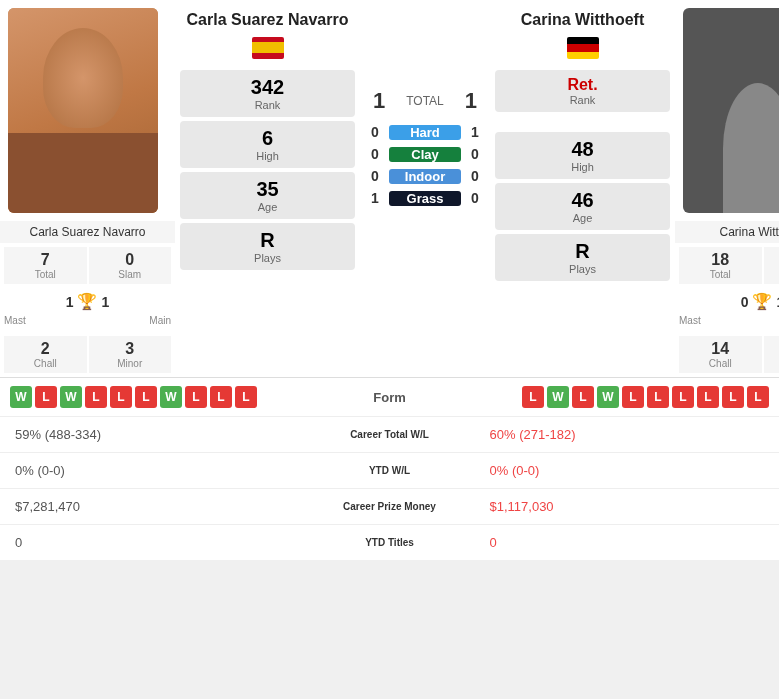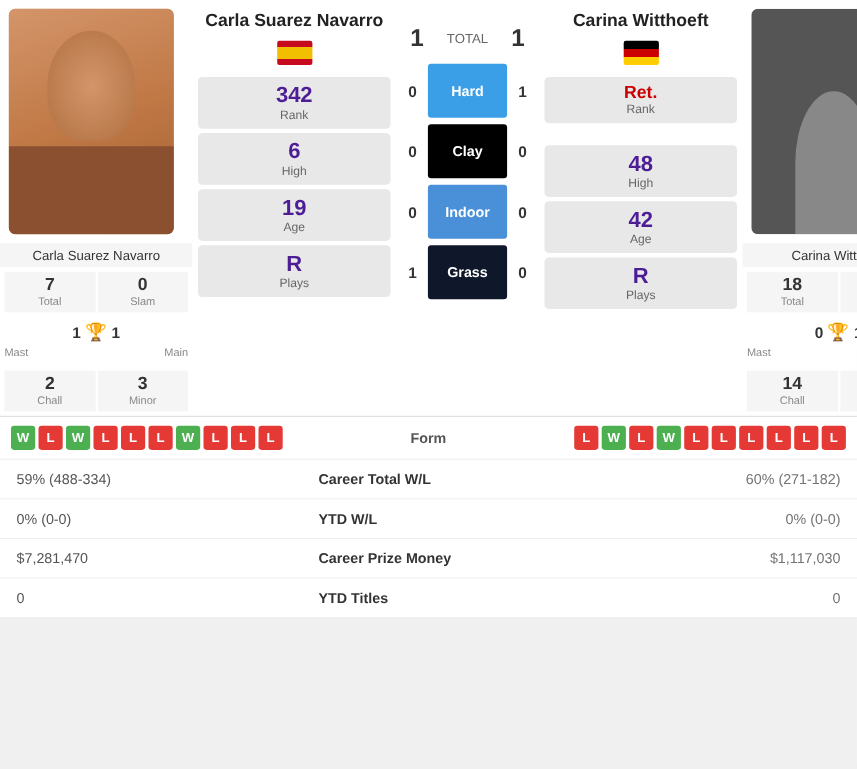--- a/index.html
+++ b/index.html
@@ -31,21 +31,21 @@
     }
 
     .stat-box {
       background: #e8e8e8;
       border-radius: 4px;
       padding: 6px 10px;
       text-align: center;
       margin-bottom: 4px;
       width: 100%;
     }
-    .stat-box .stat-value { font-size: 20px; font-weight: bold; color: #4c1d95; }
+    .stat-box .stat-value { font-size: 20px; font-weight: bold; color: #000000; }
     .stat-box .stat-label { font-size: 11px; color: #666; }
 
     
     .courts-section {
       flex: 0 0 130px;
       display: flex;
       flex-direction: column;
       justify-content: center;
       padding: 10px 5px;
       gap: 6px;
@@ -62,27 +62,27 @@
       font-size: 14px;
       font-weight: bold;
       color: #333;
       width: 20px;
       text-align: center;
     }
     .court-badge {
       flex: 1;
       text-align: center;
       border-radius: 3px;
-      padding: 17px 6px;
+      padding: 0 6px;
       font-size: 13px;
       font-weight: bold;
       color: #fff;
     }
     .court-hard { background: #3b9fe8; }
-    .court-clay { background: #000000; }
+    .court-clay { background: #15803d; }
     .court-indoor { background: #4a90d9; }
     .court-grass { background: #0f172a; }
 
     .player-name-below {
       text-align: center;
       font-size: 12px;
       color: #333;
       padding: 4px 6px;
       background: #f5f5f5;
     }
@@ -185,22 +185,22 @@
 
     
     .stats-rows { background: #fff; }
     .stats-row {
       display: flex;
       align-items: center;
       border-top: 1px solid #eee;
       padding: 10px 15px;
     }
     .stats-row .left-val { flex: 1; text-align: left; color: #555; font-size: 13px; }
-    .stats-row .center-label { width: 200px; font-size: 13px; font-weight: bold; color: #333; }
-    .stats-row .right-val { flex: 1; text-align: right; color: #737373; font-size: 13px; }
+    .stats-row .center-label { width: 200px; text-align: center; font-size: 10px; font-weight: bold; color: #333; }
+    .stats-row .right-val { flex: 1; text-align: left; color: #ef4444; font-size: 13px; }
 
     
     .flag-es {
       display: inline-block;
       width: 32px; height: 22px;
       background: linear-gradient(to bottom, #c60b1e 25%, #f1bf00 25%, #f1bf00 75%, #c60b1e 75%);
       border-radius: 2px;
       position: relative;
     }
     .flag-de {
@@ -330,21 +330,21 @@
         </div>
         <div class="stat-box">
           <div class="stat-value">342</div>
           <div class="stat-label">Rank</div>
         </div>
         <div class="stat-box">
           <div class="stat-value">6</div>
           <div class="stat-label">High</div>
         </div>
         <div class="stat-box">
-          <div class="stat-value">19</div>
+          <div class="stat-value">35</div>
           <div class="stat-label">Age</div>
         </div>
         <div class="stat-box">
           <div class="stat-value">R</div>
           <div class="stat-label">Plays</div>
         </div>
       </div>
 
       <div class="courts-section">
 
@@ -386,21 +386,21 @@
         </div>
         <div class="ret-box">
           <div class="ret-val">Ret.</div>
           <div class="ret-lbl">Rank</div>
         </div>
         <div class="stat-box">
           <div class="stat-value">48</div>
           <div class="stat-label">High</div>
         </div>
         <div class="stat-box">
-          <div class="stat-value">42</div>
+          <div class="stat-value">46</div>
           <div class="stat-label">Age</div>
         </div>
         <div class="stat-box">
           <div class="stat-value">R</div>
           <div class="stat-label">Plays</div>
         </div>
       </div>
     </div>
 
     <div class="right-col">

